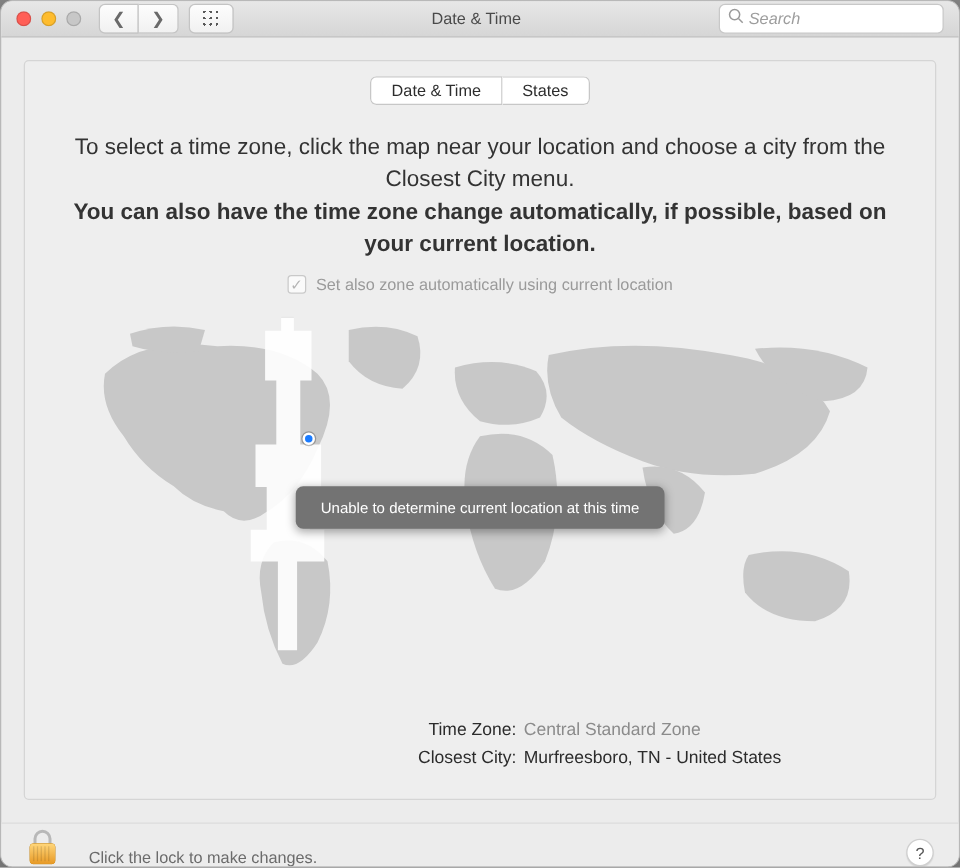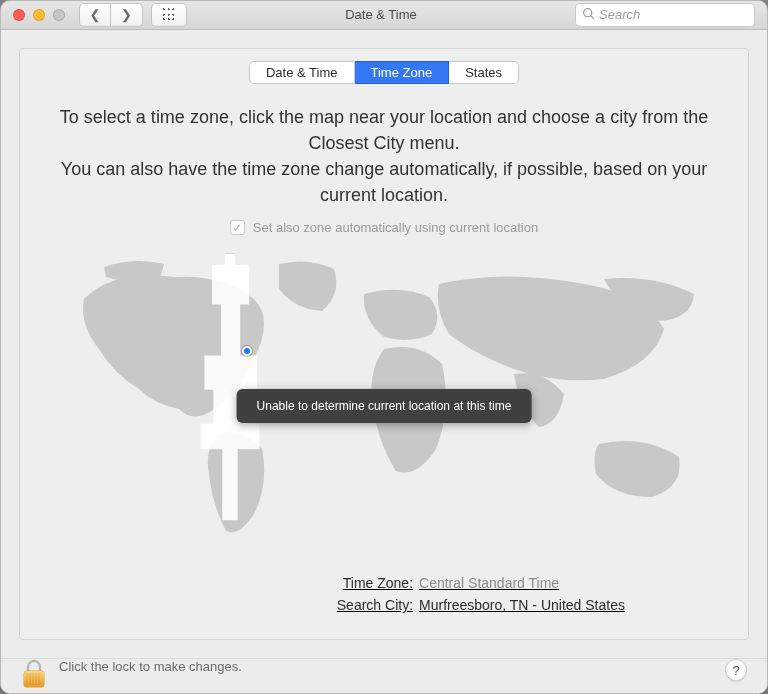--- a/index.html
+++ b/index.html
@@ -65,21 +65,21 @@
     display: flex; border-radius: 5px; overflow: hidden; margin-top: 4px;
   }
   .tab {
     padding: 3px 16px; font-size: 13px; background: #fff; color: #2d2d2d;
     border: 1px solid #c7c7c7; border-left: 0;
   }
   .tab:first-child { border-left: 1px solid #c7c7c7; border-radius: 5px 0 0 5px; }
   .tab:last-child { border-radius: 0 5px 5px 0; }
   .tab.active { background: #3478f6; color: #fff; border-color: #2560cf; }
   .instr { font-size: 18px; color: #333; text-align: center; line-height: 1.45; margin: 20px 30px 12px; }
-  .instr .l2 { display:block; }
+  .instr .l2 { display:block;font-weight:bold; }
   .autorow { display: flex; align-items: center; gap: 8px; margin-bottom: 10px; color: #9a9a9a; font-size: 13px; }
   .checkbox {
     width: 15px; height: 15px; border: 1px solid #c9c9c9; border-radius: 3px; background: #fafafa;
     display: inline-flex; align-items: center; justify-content: center; color: #b4b4b4; font-size: 12px;
   }
   .mapwrap { position: relative; width: 680px; height: 296px; margin-top: 4px; }
   .worldmap { width: 100%; height: 100%; display: block; }
   .tzband {
     position: absolute; left: 154px; top: 4px; width: 64px; height: 284px;
     background: rgba(255,255,255,.9); border: 1px solid #d2d2d2;
@@ -90,31 +90,31 @@
       24% 60%, 24% 48%, 10% 48%, 10% 36%, 36% 36%, 36% 18%,
       22% 18%, 22% 4%, 42% 4%
     );
   }
   .pin {
     position: absolute; left: 198px; top: 97px; width: 10px; height: 10px; border-radius: 50%;
     background: #1a7bff; border: 2px solid #fff; box-shadow: 0 0 0 1px rgba(0,0,0,.25);
   }
   .toast {
     position: absolute; left: 50%; top: 140px; transform: translateX(-50%);
-    background: #404040; color: #fff; font-size: 12px; padding: 10px 20px;
+    background: #737373; color: #fff; font-size: 12px; padding: 10px 20px;
     border-radius: 6px; box-shadow: 0 2px 8px rgba(0,0,0,.35);
   }
   .fields { margin-top: 24px; font-size: 14px; }
-  .row { display: flex; gap: 6px; margin: 6px 0; align-items: center; text-decoration: underline; }
+  .row { display: flex; gap: 6px; margin: 6px 0; align-items: center; }
   .lbl { width: 270px; text-align: right; color: #2b2b2b; }
   .val { color: #8b8b8b; }
   .val2 { color: #2b2b2b; }
   .footer {
-    height: 60px; display: flex; align-items: flex-start; padding: 0 20px;
-    border-top: 1px solid #dcdcdc; background: #ececec;
+    height: 60px; display: flex; align-items: flex-end; padding: 0 20px;
+    border-top: 1px solid #dcdcdc; background: #ececec; gap: 12px;
   }
   .lockicon svg { display: block; }
   .locktext { font-size: 13px; color: #6b6b6b; margin-left: 12px; }
   .helpbtn {
     margin-left: auto; width: 22px; height: 22px; border-radius: 50%; background: #fff;
     border: 1px solid #cfcfcf; color: #555; font-size: 13px; display: flex; align-items: center; justify-content: center;
     box-shadow: 0 1px 1px rgba(0,0,0,.1);
   }
   .sicon { margin-right: 4px; color: #9a9a9a; }
 </style>
@@ -150,21 +150,20 @@
       </span>
       <input type="text" placeholder="Search" style="">
     </div>
   </div>
 
   <div class="content">
     <div class="panel">
 
       <div class="tabs">
         <div class="tab">Date &amp; Time</div>
-        <div class="tab active">Time Zone</div>
         <div class="tab">States</div>
       </div>
 
       <div class="instr">
         <span>To select a time zone, click the map near your location and choose a city from the Closest City menu.</span>
         <span class="l2">You can also have the time zone change automatically, if possible, based on your current location.</span>
       </div>
 
       <div class="autorow">
         <span class="checkbox">✓</span>
@@ -198,24 +197,24 @@
           </g>
         </svg>
         <div class="tzband"></div>
         <div class="pin"></div>
         <div class="toast">Unable to determine current location at this time</div>
       </div>
 
       <div class="fields">
         <div class="row">
           <div class="lbl">Time Zone:</div>
-          <div class="val">Central Standard Time</div>
+          <div class="val">Central Standard Zone</div>
         </div>
         <div class="row">
-          <div class="lbl">Search City:</div>
+          <div class="lbl">Closest City:</div>
           <div class="val2">Murfreesboro, TN - United States</div>
         </div>
       </div>
 
     </div>
   </div>
 
   <div class="footer">
     <span class="lockicon">
       <svg width="26" height="30" viewBox="0 0 26 30">

